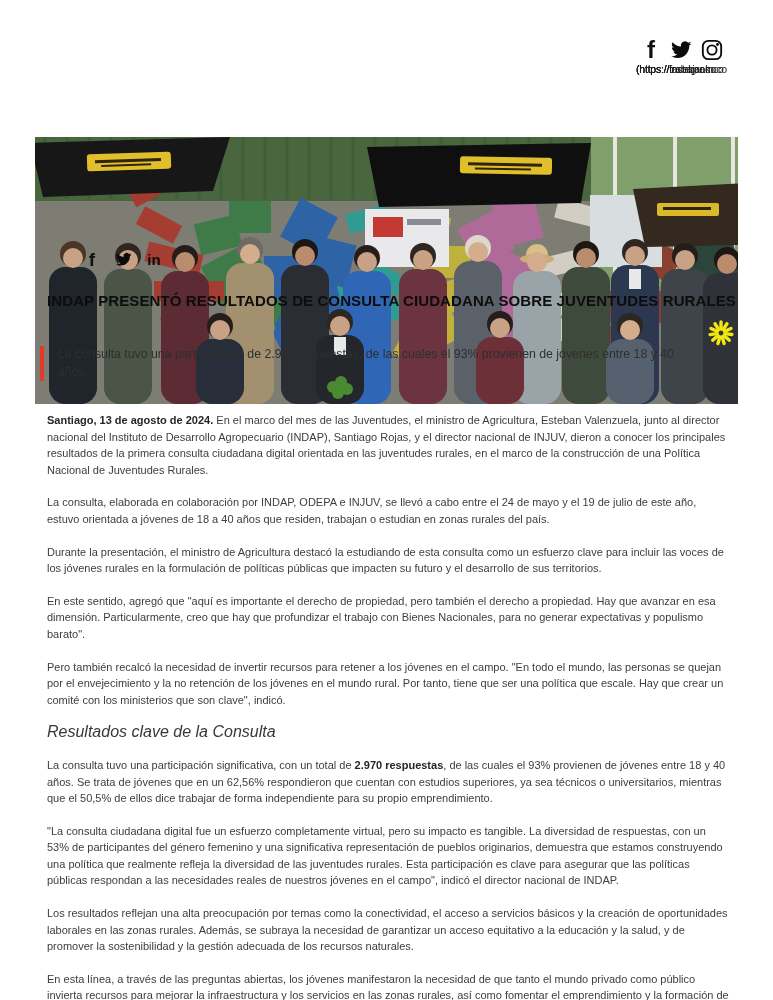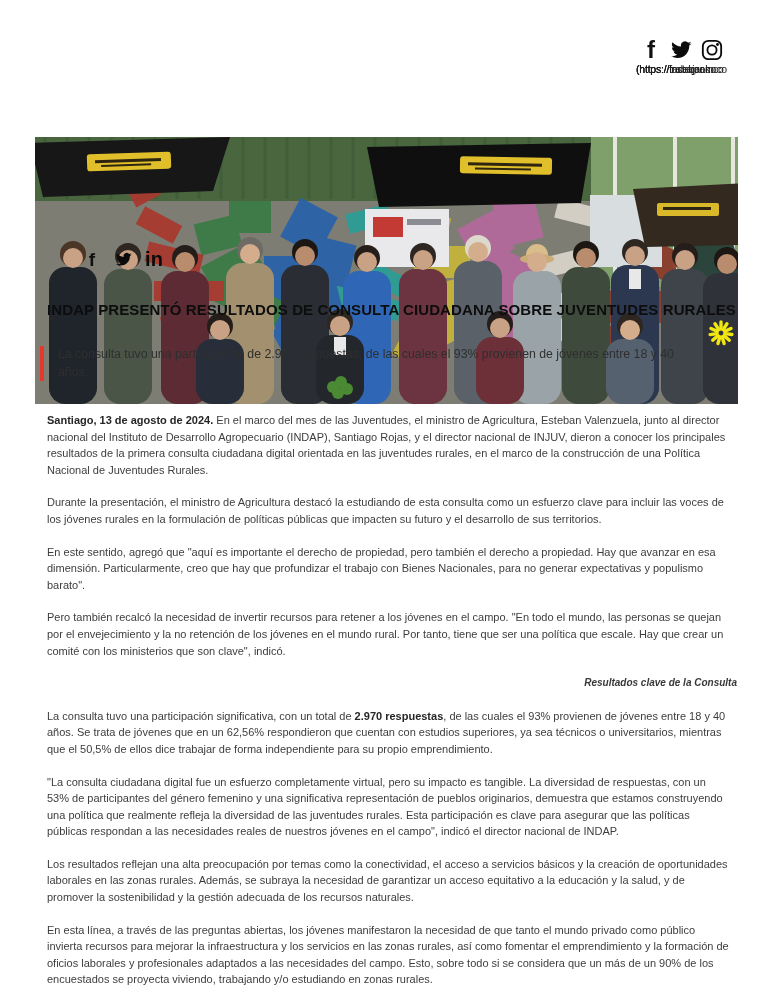--- a/index.html
+++ b/index.html
@@ -13,29 +13,29 @@
   .fb-f{font-weight:bold;font-size:24px;color:#111;line-height:22px;font-family:"Liberation Sans",sans-serif;}
   .url-garble{position:absolute;top:27px;left:636px;width:130px;height:14px;}
   .url-garble span{position:absolute;left:0;top:0;font-size:10.5px;color:#1c1c1c;white-space:nowrap;letter-spacing:-0.2px;}
 
   
   .hero{position:absolute;left:35px;top:137px;width:703px;height:267px;}
   .hero .photo{position:absolute;left:0;top:0;width:703px;height:267px;}
   .hero-share{position:absolute;left:48px;top:112px;height:20px;display:flex;gap:13px;align-items:center;}
   .hsi{width:18px;height:18px;display:flex;align-items:center;justify-content:center;cursor:pointer;}
   .hsi .fb-f{font-size:19px;line-height:17px;}
-  .hsi .in-txt{font-weight:bold;font-size:20px;color:#0b0b0b;}
-  .hero-title{position:absolute;left:12px;top:164px;width:690px;font-weight:bold;font-size:15px;line-height:18px;color:#0d0d0d;white-space:nowrap;letter-spacing:0.1px;}
+  .hsi .in-txt{font-weight:bold;font-size:15px;color:#0b0b0b;}
+  .hero-title{position:absolute;left:12px;top:155px;width:690px;font-weight:bold;font-size:15px;line-height:18px;color:#0d0d0d;white-space:nowrap;letter-spacing:0.1px;}
   .hero-sub{position:absolute;left:5px;top:209px;width:630px;border-left:4px solid #e5372b;padding-left:14px;font-size:12.3px;line-height:17.5px;color:#2f2f2f;}
   .spinner{position:absolute;left:671px;top:181px;width:30px;height:30px;}
 
   
   .article{position:absolute;left:47px;top:412px;width:690px;color:#3d3d3d;font-size:11px;line-height:16.6px;}
   .article p.para{margin:0 8px 16px 0;}
-  .article .subhead{font-weight:bold;font-style:italic;font-size:10px;margin:0 0 16px 0;color:#383838;text-align:right;}
+  .article .subhead{font-weight:normal;font-style:italic;font-size:16px;margin:0 0 16px 0;color:#383838;}
   .article strong{color:#262626;}
 </style>
 </head>
 <body>
 
 <div class="page">
 
   <div class="top-social">
     <div class="tsi" style="left:639px;">
       <span class="fb-f">f</span>
@@ -267,20 +267,21 @@
             <line x1="15" y1="4" x2="15" y2="11" stroke="#f0e611" stroke-width="3.4" stroke-linecap="round" transform="rotate(261.6 15 15)"></line>
             <line x1="15" y1="4" x2="15" y2="11" stroke="#f0e611" stroke-width="3.4" stroke-linecap="round" transform="rotate(294.3 15 15)"></line>
             <line x1="15" y1="4" x2="15" y2="11" stroke="#f0e611" stroke-width="3.4" stroke-linecap="round" transform="rotate(327 15 15)"></line>
           </g>
         </svg>
     </div>
   </div>
 
   <div class="article">
       <p class="para"><strong>Santiago, 13 de agosto de 2024.</strong><span> En el marco del mes de las Juventudes, el ministro de Agricultura, Esteban Valenzuela, junto al director nacional del Instituto de Desarrollo Agropecuario (INDAP), Santiago Rojas, y el director nacional de INJUV, dieron a conocer los principales resultados de la primera consulta ciudadana digital orientada en las juventudes rurales, en el marco de la construcción de una Política Nacional de Juventudes Rurales.</span></p>
+      <p class="para"><span>La consulta, elaborada en colaboración por INDAP, ODEPA e INJUV, se llevó a cabo entre el 24 de mayo y el 19 de julio de este año, estuvo orientada a jóvenes de 18 a 40 años que residen, trabajan o estudian en zonas rurales del país.</span></p>
       <p class="para"><span>Durante la presentación, el ministro de Agricultura destacó la estudiando de esta consulta como un esfuerzo clave para incluir las voces de los jóvenes rurales en la formulación de políticas públicas que impacten su futuro y el desarrollo de sus territorios.</span></p>
       <p class="para"><span>En este sentido, agregó que "aquí es importante el derecho de propiedad, pero también el derecho a propiedad. Hay que avanzar en esa dimensión. Particularmente, creo que hay que profundizar el trabajo con Bienes Nacionales, para no generar expectativas y populismo barato".</span></p>
       <p class="para"><span>Pero también recalcó la necesidad de invertir recursos para retener a los jóvenes en el campo. "En todo el mundo, las personas se quejan por el envejecimiento y la no retención de los jóvenes en el mundo rural. Por tanto, tiene que ser una política que escale. Hay que crear un comité con los ministerios que son clave", indicó.</span></p>
       <div class="subhead"><span>Resultados clave de la Consulta</span></div>
       <p class="para"><span>La consulta tuvo una participación significativa, con un total de </span><strong>2.970 respuestas</strong><span>, de las cuales el 93% provienen de jóvenes entre 18 y 40 años. Se trata de jóvenes que en un 62,56% respondieron que cuentan con estudios superiores, ya sea técnicos o universitarios, mientras que el 50,5% de ellos dice trabajar de forma independiente para su propio emprendimiento.</span></p>
       <p class="para"><span>"La consulta ciudadana digital fue un esfuerzo completamente virtual, pero su impacto es tangible. La diversidad de respuestas, con un 53% de participantes del género femenino y una significativa representación de pueblos originarios, demuestra que estamos construyendo una política que realmente refleja la diversidad de las juventudes rurales. Esta participación es clave para asegurar que las políticas públicas respondan a las necesidades reales de nuestros jóvenes en el campo", indicó el director nacional de INDAP.</span></p>
       <p class="para"><span>Los resultados reflejan una alta preocupación por temas como la conectividad, el acceso a servicios básicos y la creación de oportunidades laborales en las zonas rurales. Además, se subraya la necesidad de garantizar un acceso equitativo a la educación y la salud, y de promover la sostenibilidad y la gestión adecuada de los recursos naturales.</span></p>
       <p class="para"><span>En esta línea, a través de las preguntas abiertas, los jóvenes manifestaron la necesidad de que tanto el mundo privado como público invierta recursos para mejorar la infraestructura y los servicios en las zonas rurales, así como fomentar el emprendimiento y la formación de oficios laborales y profesionales adaptados a las necesidades del campo. Esto, sobre todo si se considera que un más de un 90% de los encuestados se proyecta viviendo, trabajando y/o estudiando en zonas rurales.</span></p>
     </div>
 

